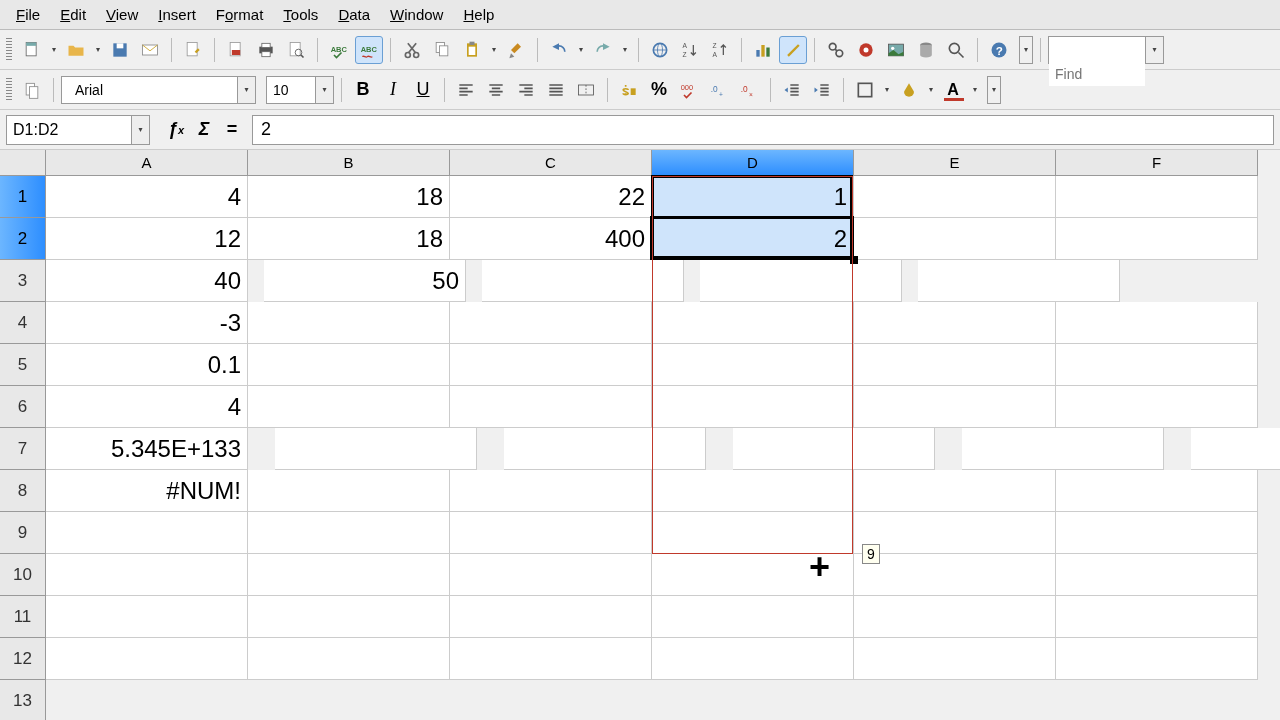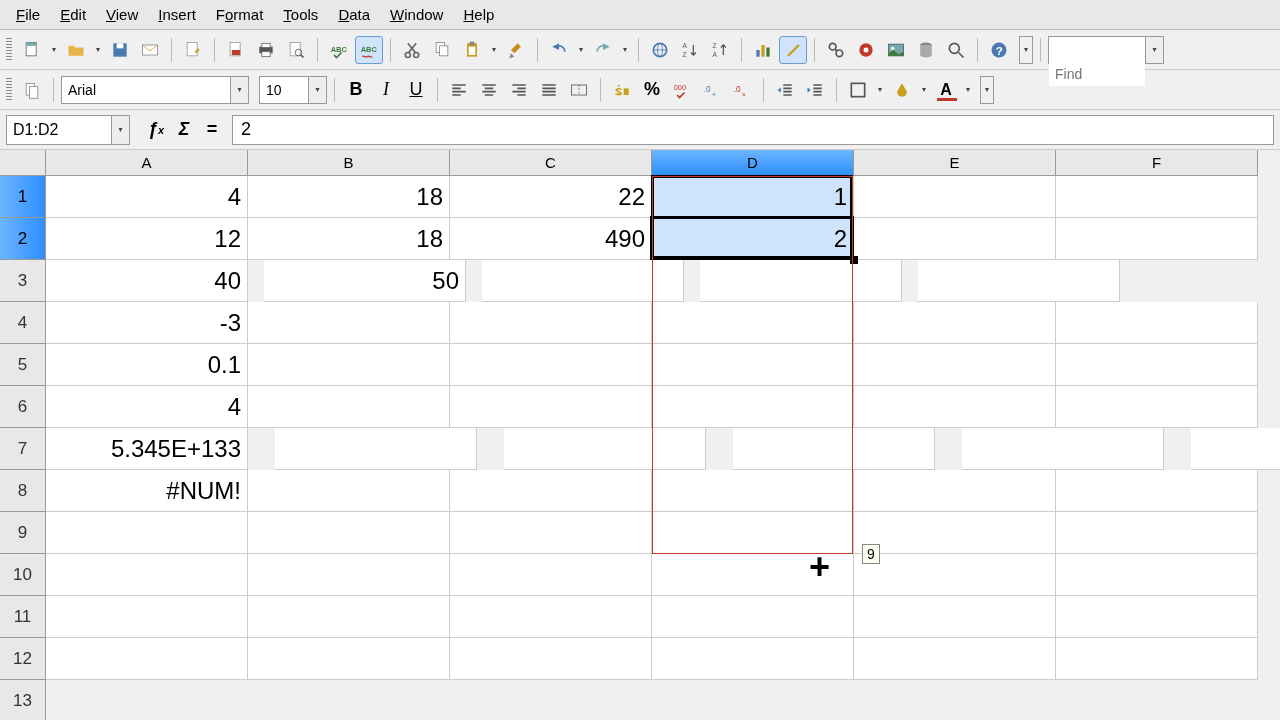--- a/index.html
+++ b/index.html
@@ -19,21 +19,21 @@
   .tb-sep { width: 1px; height: 24px; background: #bbb; margin: 0 5px; }
   .tb-arrow { width: 12px; display: inline-flex; align-items: center; justify-content: center; cursor: pointer; }
   .tb-arrow::after { content: "▾"; font-size: 8px; color: #444; }
   .tb-combo { display: flex; align-items: center; border: 1px solid #999; background: #fff; height: 28px; }
   .tb-combo input { border: none; outline: none; padding: 0 6px; font-size: 14px; height: 24px; }
   .tb-combo .tb-arrow { border-left: 1px solid #999; height: 100%; width: 18px; background: #eee; }
   
   
   .formulabar { display: flex; align-items: center; background: #f0f0f0; border-bottom: 1px solid #ccc; padding: 4px 6px; height: 40px; }
   .namebox { display: flex; border: 1px solid #999; background: #fff; height: 30px; }
-  .namebox input { border: none; outline: none; width: 104px; padding: 0 6px; font-size: 16px; }
+  .namebox input { border: none; outline: none; width: 124px; padding: 0 6px; font-size: 16px; }
   .namebox .tb-arrow { border-left: 1px solid #999; width: 18px; background: #eee; }
   .fb-btn { width: 28px; height: 28px; display: inline-flex; align-items: center; justify-content: center; font-size: 18px; font-style: italic; font-weight: bold; cursor: pointer; }
   .formula-input { flex: 1; border: 1px solid #999; background: #fff; height: 30px; padding: 0 8px; font-size: 18px; margin-left: 6px; }
   
   
   .sheet-area { position: relative; background: #fff; }
   .corner { position: absolute; left: 0; top: 0; width: 46px; height: 26px; background: #e8e8e8; border-right: 1px solid #999; border-bottom: 1px solid #999; }
   .colheaders { position: absolute; left: 46px; top: 0; display: flex; height: 26px; }
   .colhdr { border-right: 1px solid #999; border-bottom: 1px solid #999; background: #e8e8e8; display: flex; align-items: center; justify-content: center; font-size: 15px; }
   .colhdr.selected { background: linear-gradient(#6cb6ff,#2d8eff); color: #000; }
@@ -272,21 +272,21 @@
 <div class="toolbar">
   <span class="tb-handle"></span>
   <span class="tb-btn">
       <svg viewBox="0 0 24 24">
         <rect x="5" y="4" width="10" height="14" fill="#fff" stroke="#888"></rect>
         <rect x="9" y="8" width="10" height="14" fill="#fff" stroke="#888"></rect>
       </svg>
     </span>
   <span class="tb-sep"></span>
   <span class="tb-combo">
-    <input style="width: 168px;" value="Arial">
+    <input style="width: 168px; margin-left: 7px;" value="Arial">
     <span class="tb-arrow"></span>
   </span>
   <span style="width:6px"></span>
   <span class="tb-combo">
     <input style="width: 48px;" value="10">
     <span class="tb-arrow"></span>
   </span>
   <span class="tb-sep"></span>
   <span class="tb-btn">
       <span style="font-weight:bold;font-size:18px;">B</span>
@@ -428,21 +428,21 @@
         <div class="cell" style="width: 202px;">4</div>
         <div class="cell" style="width: 202px;">18</div>
         <div class="cell" style="width: 202px;">22</div>
         <div class="cell selblock" style="width: 202px;">1</div>
         <div class="cell" style="width: 202px;"></div>
         <div class="cell" style="width: 202px;"></div>
       </div>
       <div class="row" style="height: 42px;">
         <div class="cell" style="width: 202px;">12</div>
         <div class="cell" style="width: 202px;">18</div>
-        <div class="cell" style="width: 202px;">490</div>
+        <div class="cell" style="width: 202px;">400</div>
         <div class="cell selblock" style="width: 202px;">2</div>
         <div class="cell" style="width: 202px;"></div>
         <div class="cell" style="width: 202px;"></div>
       </div>
       <div class="row" style="height: 42px; gap: 16px;">
         <div class="cell" style="width: 202px;">40</div>
         <div class="cell" style="width: 202px;">50</div>
         <div class="cell" style="width: 202px;"></div>
         <div class="cell" style="width: 202px;"></div>
         <div class="cell" style="width: 202px;"></div>

